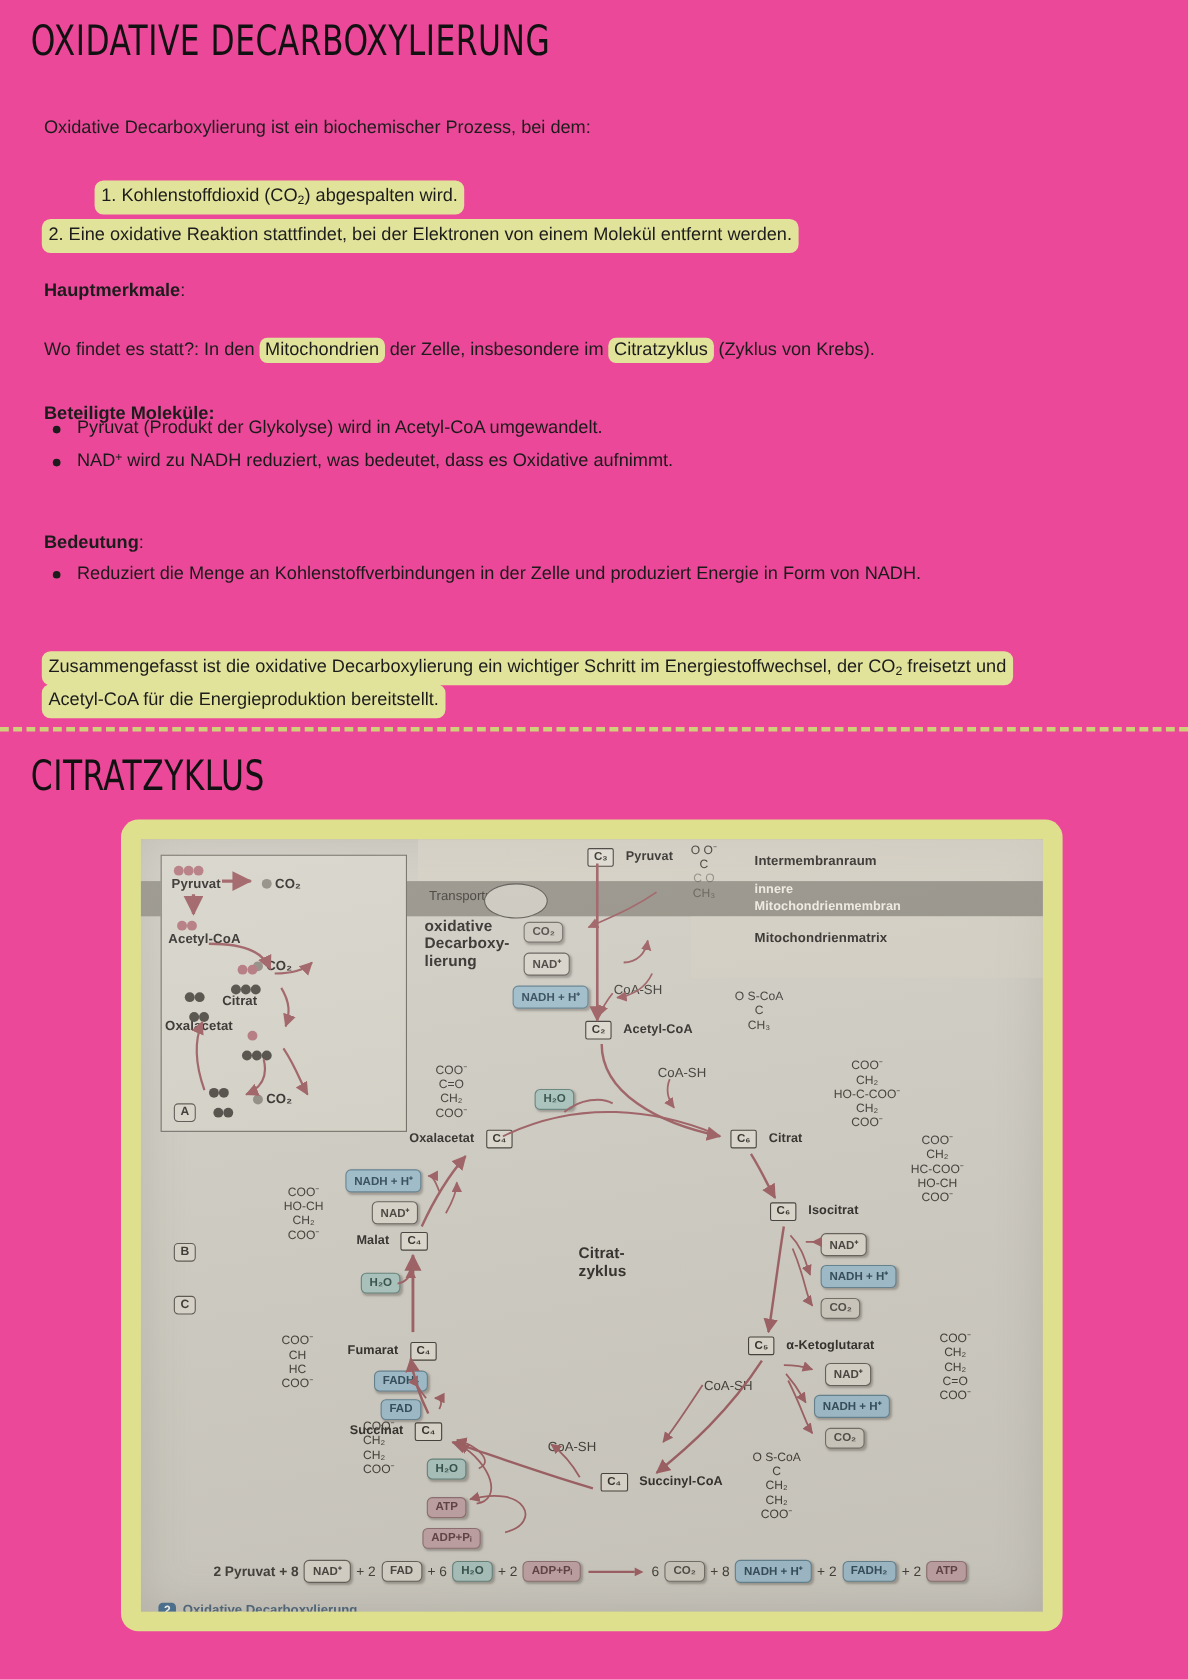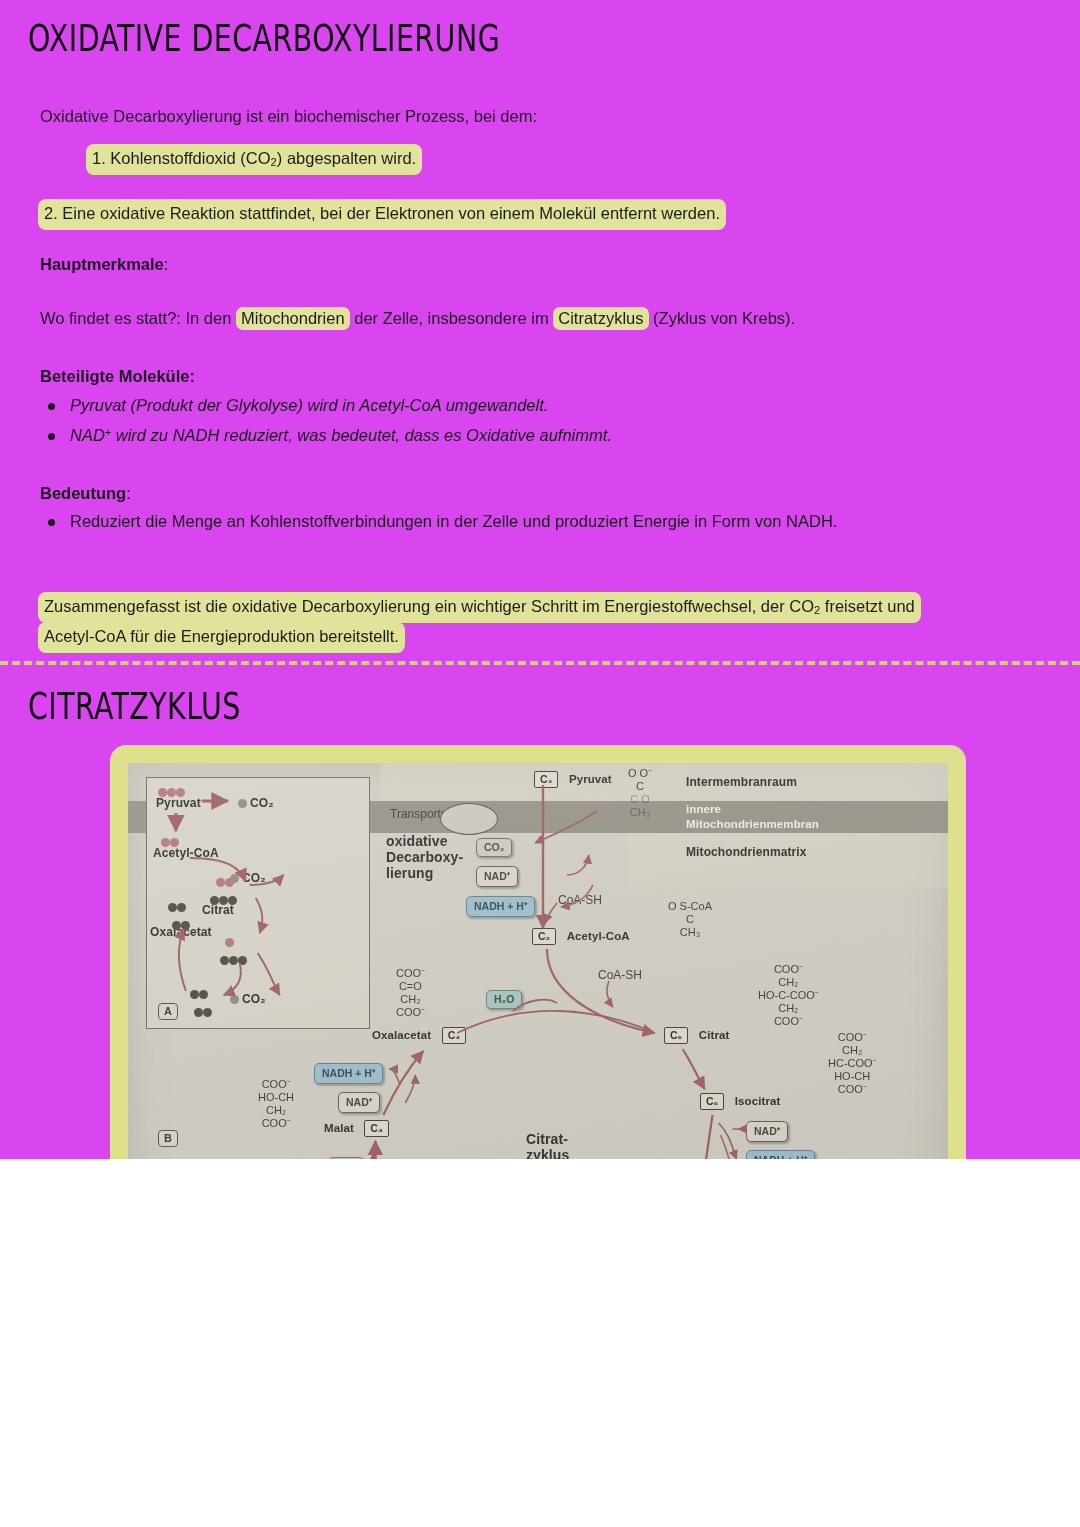--- a/index.html
+++ b/index.html
@@ -5,21 +5,21 @@
   html, body {
     margin: 0; padding: 0;
     background: #ffffff;
     width: 1080px;
   }
   body {
     font-family: "Liberation Sans", sans-serif;
     color: #1a1a1a;
     -webkit-font-smoothing: antialiased;
   }
-  .page { position: relative; width: 1080px; height: 1159px; overflow: hidden; background:#d946ef; }
+  .page { position: relative; width: 1080px; height: 1527px; overflow: hidden; background:#ec4899; }
 
   
   .hand-title {
     font-family: "DejaVu Sans Condensed", "Liberation Sans Narrow", "Liberation Sans", sans-serif;
     font-weight: 400;
     font-size: 34px;
     letter-spacing: 0.5px;
     color: #111;
     transform: scaleX(0.93) scaleY(1.12);
     transform-origin: left center;
@@ -168,39 +168,39 @@
 <body>
 
 <div class="page">
 
   <div class="d" style="left:28px; top:18px;">
     <div class="hand-title">Oxidative Decarboxylierung</div>
   </div>
 
   <div class="d body-text" style="left:40px; top:105px;">Oxidative Decarboxylierung ist ein biochemischer Prozess, bei dem:</div>
 
-  <div class="d" style="left:38px; top:144px;padding-left:48px;">
+  <div class="d" style="left:38px; top:164px;padding-left:48px;">
     <span class="hl-line body-text"><span>1. Kohlenstoffdioxid (CO</span><sub>2</sub><span>) abgespalten wird.</span></span>
   </div>
 
   <div class="d" style="left:38px; top:179px;margin-top:20px;">
     <span class="hl-line body-text">2. Eine oxidative Reaktion stattfindet, bei der Elektronen von einem Molekül entfernt werden.</span>
   </div>
 
   <div class="d body-text bold" style="left:40px; top:253px;text-align:center;">
     <span>Hauptmerkmale</span><span style="font-weight:normal">:</span>
   </div>
 
   <div class="d body-text" style="left:40px; top:307px;">
     <span>Wo findet es statt?: In den </span><span class="hl">Mitochondrien</span><span> der Zelle, insbesondere im </span><span class="hl">Citratzyklus</span><span> (Zyklus von Krebs).</span>
   </div>
 
   <div class="d body-text bold" style="left:40px; top:365px;">Beteiligte Moleküle:</div>
 
-  <div class="d" style="left:40px; top:392px; width:980px;font-style:italic;">
+  <div class="d" style="left:40px; top:376px; width:980px;">
     <ul class="bullets">
       <li><span class="dot"></span><span>Pyruvat (Produkt der Glykolyse) wird in Acetyl-CoA umgewandelt.</span></li>
       <li><span class="dot"></span><span>NAD</span><sup>+</sup><span> wird zu NADH reduziert, was bedeutet, dass es Oxidative aufnimmt.</span></li>
     </ul>
   </div>
 
   <div class="d body-text bold" style="left:40px; top:482px;">
     <span>Bedeutung</span><span style="font-weight:normal">:</span>
   </div>
 

